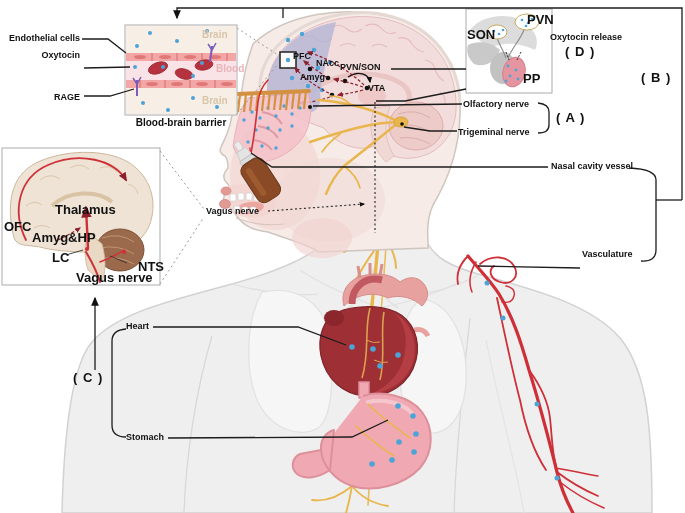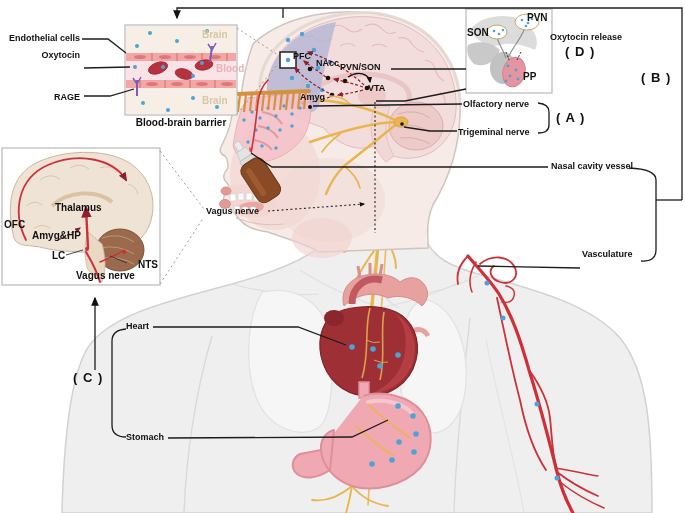--- a/index.html
+++ b/index.html
@@ -1,20 +1,20 @@
 <!DOCTYPE html>
 <html style="--oxytocin_dot: #4ba3d8; --nerve_yellow: #e9b64d; --olfactory_orange: #d4913f; --vessel_red: #cf3038; --pathway_red: #8e1f2d; --heart_dark: #9e2f35; --stomach_pink: #f0a9b2; --brain_pink: #f3dcdc; --pfc_purple: #b4b5d5; --bottle_brown: #8a4a26; --body_grey: #efefef; --line_black: #1c1c1c;"><head>
 <meta charset="utf-8">
 <style>
   html,body{margin:0;padding:0;background:#fff;}
   .stage{position:relative;width:685px;height:513px;background:#fff;overflow:hidden;
          font-family:"Liberation Sans",sans-serif;}
   svg{position:absolute;left:0;top:0;}
   .lbl{position:absolute;font:bold 9px "Liberation Sans",sans-serif;color:#111;white-space:nowrap;}
-  .lbl.sm{font-size:10px;}
+  .lbl.sm{font-size:13px;}
   .lbl.right{text-align:right;}
   .panel{position:absolute;font:bold 13px "Liberation Sans",sans-serif;color:#111;letter-spacing:1px;white-space:nowrap;}
   .bandlbl{position:absolute;font:bold 10px "Liberation Sans",sans-serif;color:#d9c5a8;white-space:nowrap;}
   .bandlbl.blood{color:#e9b3ba;}
   .bbbtitle{position:absolute;font:bold 10px "Liberation Sans",sans-serif;color:#111;text-align:center;white-space:nowrap;}
   
   .dot{fill:var(--oxytocin_dot);}
   .nerve{stroke:var(--nerve_yellow);fill:none;stroke-linecap:round;}
   .vessel{stroke:var(--vessel_red);fill:none;stroke-linecap:round;}
   .callout{stroke:var(--line_black);fill:none;stroke-width:1.3;}
@@ -374,21 +374,21 @@
 <div class="lbl right" style="left:2px;top:92px;width:78px;">RAGE</div>
 <div class="bbbtitle" style="left:125px;top:117px;width:112px;">Blood-brain barrier</div>
 <div class="bandlbl" style="left:202px;top:29px;">Brain</div>
 <div class="bandlbl blood" style="left:203px;top:63px;padding-left:13px;">Blood</div>
 <div class="bandlbl" style="left:202px;top:95px;">Brain</div>
 
 <div class="lbl" style="left:293px;top:51px;">PFC</div>
 <div class="lbl" style="left:316px;top:58px;">NAcc</div>
 <div class="lbl" style="left:340px;top:62px;">PVN/SON</div>
 <div class="lbl" style="left:368px;top:83px;">VTA</div>
-<div class="lbl" style="left:300px;top:92px;">Amyg</div>
+<div class="lbl" style="left:300px;top:72px;">Amyg</div>
 
 <div class="lbl sm" style="left:527px;top:12px;">PVN</div>
 <div class="lbl sm" style="left:467px;top:27px;">SON</div>
 <div class="lbl sm" style="left:523px;top:71px;">PP</div>
 <div class="lbl" style="left:550px;top:32px;">Oxytocin release</div>
 <div class="panel" style="left:565px;top:44px;">( D )</div>
 <div class="panel" style="left:641px;top:70px;">( B )</div>
 
 <div class="lbl" style="left:463px;top:99px;">Olfactory nerve</div>
 <div class="lbl" style="left:458px;top:127px;">Trigeminal nerve</div>

